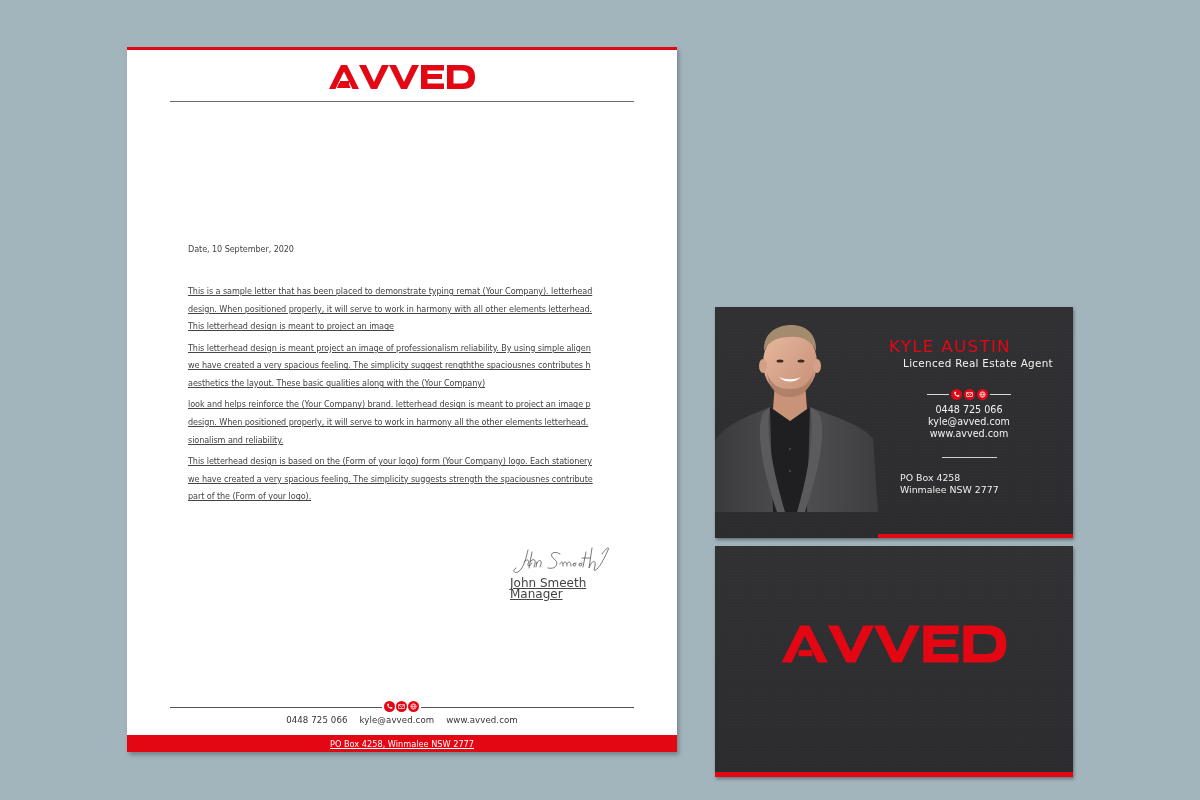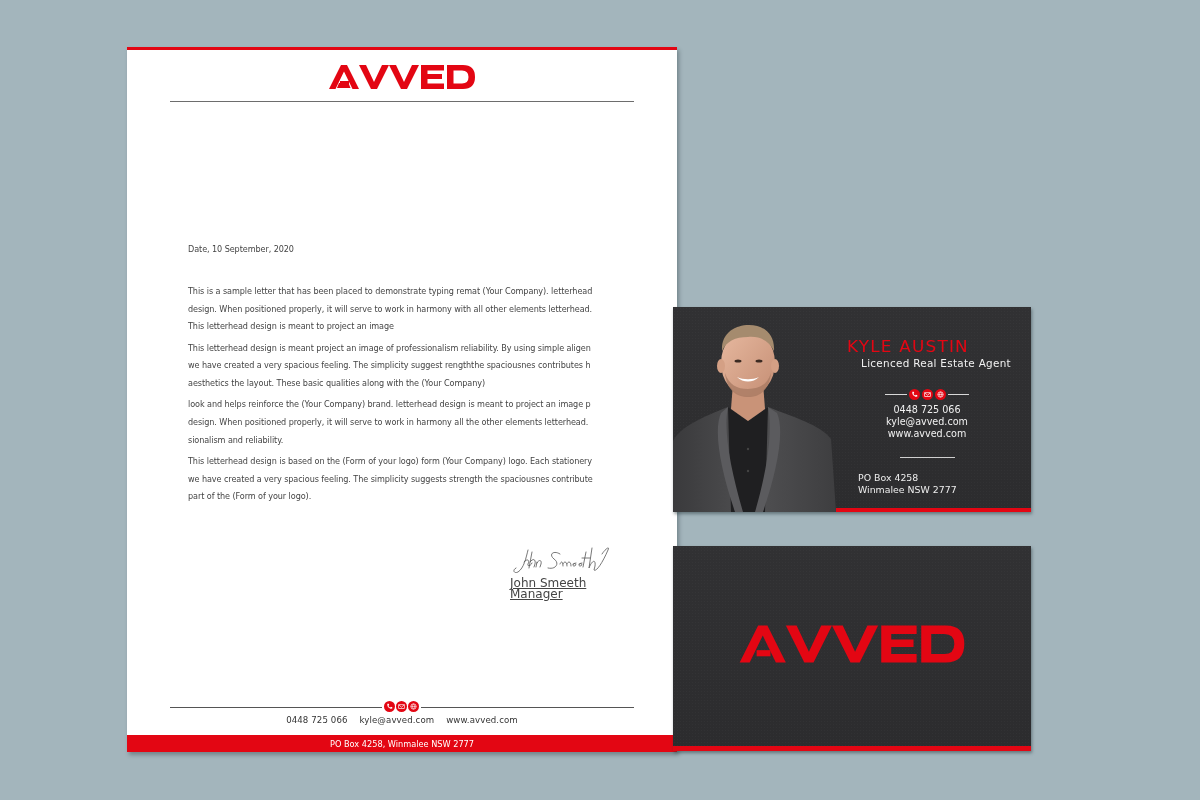--- a/index.html
+++ b/index.html
@@ -32,21 +32,21 @@
     background: #6d6d6d;
   }
   .lh-body {
     position: absolute; left: 61px; top: 196px; width: 440px;
     color: #444;
     font-family: "DejaVu Sans", sans-serif;
     font-size: 8.1px;
     letter-spacing: -0.08px;
   }
   .lh-date { height: 40px; line-height: 12px; }
-  .lh-para { margin-bottom: 3.5px; }
+  .lh-para { margin-bottom: 3.5px; text-decoration: underline; }
   .lh-para .ln { display: block; line-height: 17.7px; white-space: nowrap; }
 
   .lh-sign {
     position: absolute; left: 383px; top: 497px; width: 110px;
   }
   .sig-svg { display: block; }
   .sig-name, .sig-title {
     font-size: 12px; color: #444; line-height: 11px; display: block; text-decoration: underline;
   }
 
@@ -60,31 +60,31 @@
   }
   .lh-contacts {
     position: absolute; left: 0; top: 668px; width: 100%;
     display: flex; justify-content: center; gap: 12px;
     font-size: 8.6px; color: #333; letter-spacing: 0.1px;
   }
   .lh-bottombar {
     position: absolute; left: 0; bottom: 0; width: 100%; height: 17px;
     background: #e30613;
     color: #fff; font-size: 8.2px;
-    display: flex; align-items: center; justify-content: center;
+    display: flex; align-items: center; justify-content: center; text-decoration: underline;
   }
 
   .ico-red {
     width: 11px; height: 11px; border-radius: 50%;
     background: #e30613; display: inline-flex; align-items: center; justify-content: center;
   }
 
   
   .card {
-    position: absolute; left: 673px; width: 358px; height: 205px;
+    position: absolute; left: 715px; width: 358px; height: 231px;
     background: #2f2f31;
     background-image:
       radial-gradient(rgba(255,255,255,0.025) 1px, transparent 1px),
       linear-gradient(180deg, #313133, #2c2c2e);
     background-size: 3px 3px, 100% 100%;
     box-shadow: 1px 2px 3px rgba(40,55,60,0.5);
     overflow: hidden;
     text-decoration: underline;
   }
   .card-front { top: 307px; }

